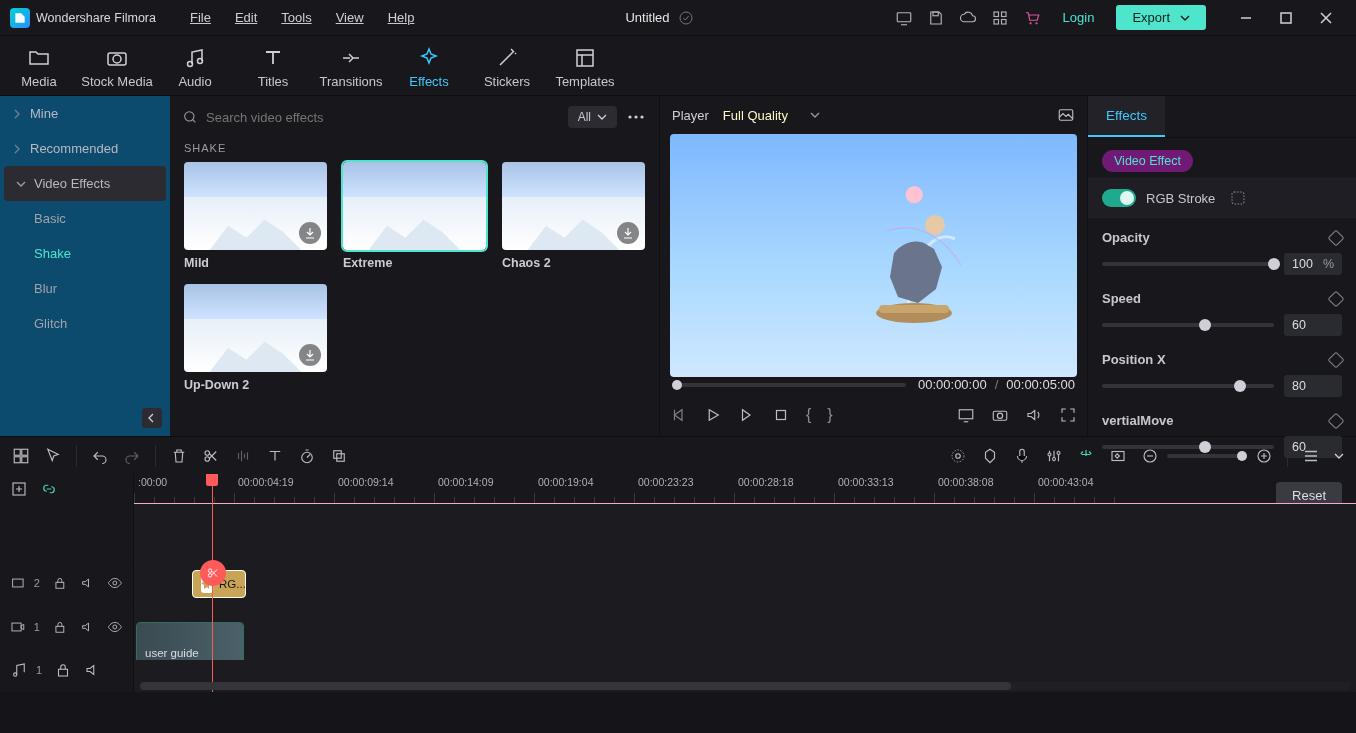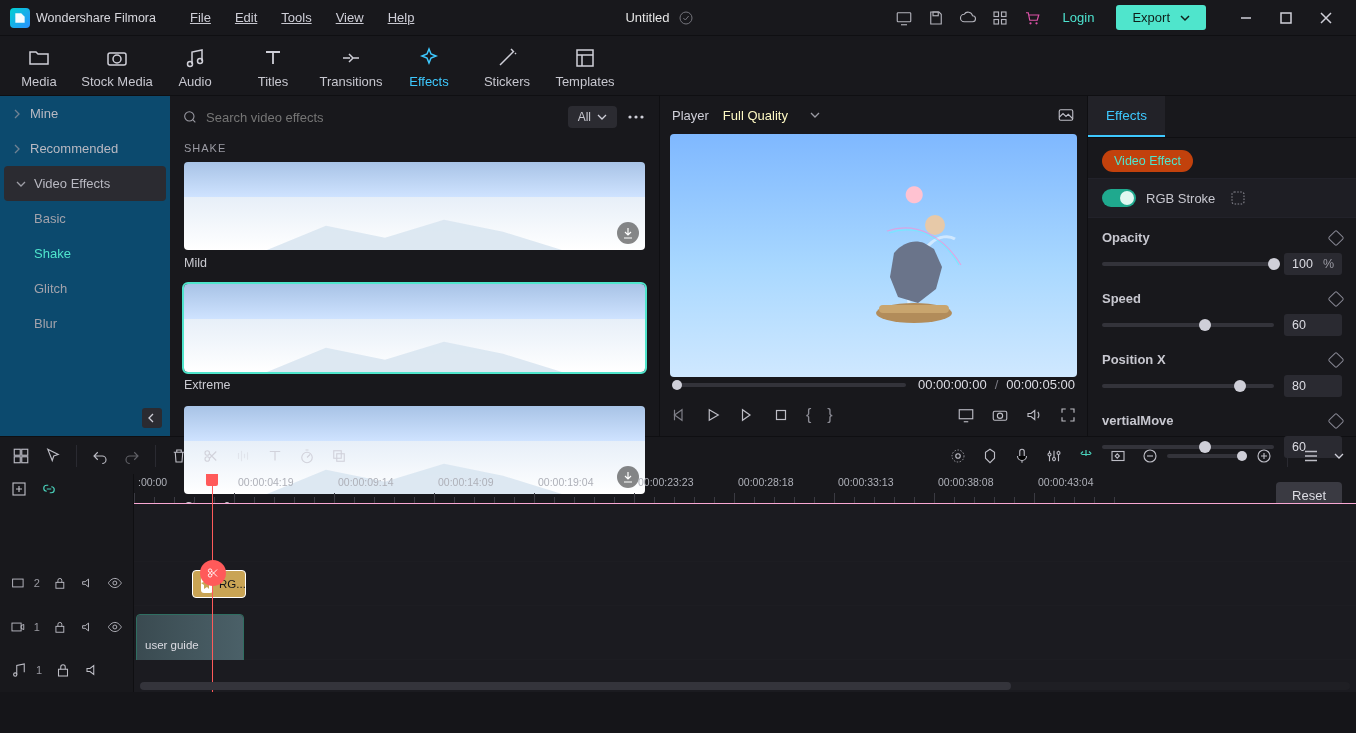--- a/index.html
+++ b/index.html
@@ -39,21 +39,21 @@
   .side .sub.active{color:#4fe5cc;}
   .side .coll{position:absolute;bottom:8px;right:8px;width:20px;height:20px;background:#2b2b31;border-radius:3px;display:flex;align-items:center;justify-content:center;cursor:pointer;}
 
   .browser{flex:1; background:#18181c; display:flex; flex-direction:column;}
   .searchrow{display:flex; align-items:center; gap:8px; padding:10px 12px;}
   .searchrow .sch{display:flex;align-items:center;gap:8px;flex:1;color:#9b9ba4;}
   .searchrow input.srch{background:transparent;border:none;outline:none;color:#cfcfd8;flex:1;font-size:13px;}
   .pill-all{display:flex;align-items:center;gap:6px;background:#2b2b31;padding:4px 10px;border-radius:4px;cursor:pointer;font-size:12px;}
   .dots{width:22px;height:22px;display:flex;align-items:center;justify-content:center;cursor:pointer;}
   .section-title{padding:4px 14px 8px; font-size:11px; letter-spacing:1px; color:#9b9ba4;}
-  .grid{display:grid; grid-template-columns:repeat(1,1fr); gap:14px 16px; padding:0 14px 10px;}
+  .grid{display:grid; grid-template-columns:repeat(3,1fr); gap:14px 16px; padding:0 14px 10px;font-weight:bold;}
   .card{display:flex;flex-direction:column;gap:6px;cursor:pointer;}
   .thumb{height:88px;border-radius:4px;position:relative;overflow:hidden;background:linear-gradient(180deg,#a8c3e6 0%,#cfe3ff 40%,#e7eff8 40%,#ffffff 100%);}
   .thumb::after{content:"";position:absolute;left:18%;bottom:0;width:64%;height:46%;background:#d9e6f1;clip-path:polygon(0 100%,20% 40%,40% 70%,60% 25%,80% 55%,100% 100%);opacity:.9;}
   .card.sel .thumb{outline:2px solid #4fe5cc;outline-offset:0;border-radius:4px;}
   .dlbadge{position:absolute;right:6px;bottom:6px;width:22px;height:22px;background:#0007;border-radius:50%;display:flex;align-items:center;justify-content:center;}
   .cardlabel{font-size:12.5px;color:#cbcbd2;}
 
   
   .player{flex:1; width:426px; display:flex; flex-direction:column; background:#18181c; border-right:1px solid #0f0f12;}
   .player-top{display:flex;align-items:center;gap:14px;padding:10px 12px;}
@@ -73,21 +73,21 @@
   .pbtns{display:flex;align-items:center;gap:16px;justify-content:center;padding:6px 10px 12px;}
   .pbtns .gap{flex:1;}
   .ic16{width:18px;height:18px;opacity:.9;cursor:pointer;}
 
   
   .props{width:268px;background:#18181c;display:flex;flex-direction:column;}
   .tabrow{display:flex;border-bottom:1px solid #0f0f12;}
   .tabrow .tab{padding:12px 18px;color:#cfcfd8;font-size:13.5px;border-bottom:2px solid transparent;cursor:pointer;background:#222228;}
   .tabrow .tab.active{border-bottom-color:#3ec9ff;color:#3ec9ff;}
   .subtab{padding:12px 14px 6px;}
-  .pillbtn{background:#c2410c;color:#4fe5cc;border-radius:14px;padding:4px 12px;font-size:12.5px;display:inline-block;}
+  .pillbtn{background:#701a75;color:#4fe5cc;border-radius:14px;padding:4px 12px;font-size:12.5px;display:inline-block;}
   .effrow{display:flex;align-items:center;gap:10px;padding:10px 14px;border-top:1px solid #22222a;border-bottom:1px solid #22222a;background:#1e1e24;}
   .switch{width:34px;height:18px;background:#1fa98e;border-radius:10px;position:relative;cursor:pointer;}
   .switch .knob{position:absolute;left:2px;top:2px;width:14px;height:14px;background:#dff8f1;border-radius:50%;}
   .switch.on .knob{left:18px;}
   .proplist{padding:12px 14px;display:flex;flex-direction:column;gap:16px;}
   .proprow .pr-head{display:flex;align-items:center;justify-content:space-between;margin-bottom:8px;font-weight:bold;}
   .kf{width:12px;height:12px;transform:rotate(45deg);border:1.5px solid #858591;border-radius:2px;cursor:pointer;}
   .sliderrow{display:flex;align-items:center;gap:10px;}
   .slider{flex:1;height:4px;background:#33333a;border-radius:2px;position:relative;cursor:pointer;}
   .slider .handle{position:absolute;top:-4px;width:12px;height:12px;background:#cfcfd8;border-radius:50%;}
@@ -276,22 +276,22 @@
         </div>
       <div class="sitem pill">
           <svg class="chev" viewBox="0 0 10 10">
             <path d="M1 3l4 4 4-4" stroke="#cfcfd8" fill="none" stroke-width="1.3"></path>
           </svg>
           <span>Video Effects</span>
         </div>
       <div class="sublist">
         <div class="sub">Basic</div>
         <div class="sub active">Shake</div>
+        <div class="sub">Blur</div>
         <div class="sub">Glitch</div>
-        <div class="sub">Blur</div>
       </div>
       <div class="coll">
           <svg width="10" height="10" viewBox="0 0 10 10">
             <path d="M6 1L2 5l4 4" stroke="#cfcfd8" fill="none" stroke-width="1.3"></path>
           </svg>
         </div>
     </div>
 
     <div class="browser">
       <div class="searchrow">
@@ -725,21 +725,21 @@
         <div class="clip rg" style="left:58px;width:54px">
           <div class="ci">
               <svg width="12" height="12" viewBox="0 0 12 12">
                 <path d="M6 1l2 3 3 1-3 2 0 4-2-2-3 2 0-4-3-2 3-1z" fill="#c9a454"></path>
               </svg>
             </div>
           <span>RG...</span>
         </div>
       </div>
       <div class="track" style="height:54px">
-        <div class="clip vid" style="left:2px;top:8px;height:61px;width:108px">
+        <div class="clip vid" style="left:2px;top:16px;height:61px;width:108px">
           <div class="thm"></div>
           <span class="lbl">user guide</span>
         </div>
       </div>
       <div class="track"></div>
     </div>
     <div class="playhead" style="left:78px">
       <div class="ph-head"></div>
       <div class="ph-scis">
           <svg width="14" height="14" viewBox="0 0 24 24">

